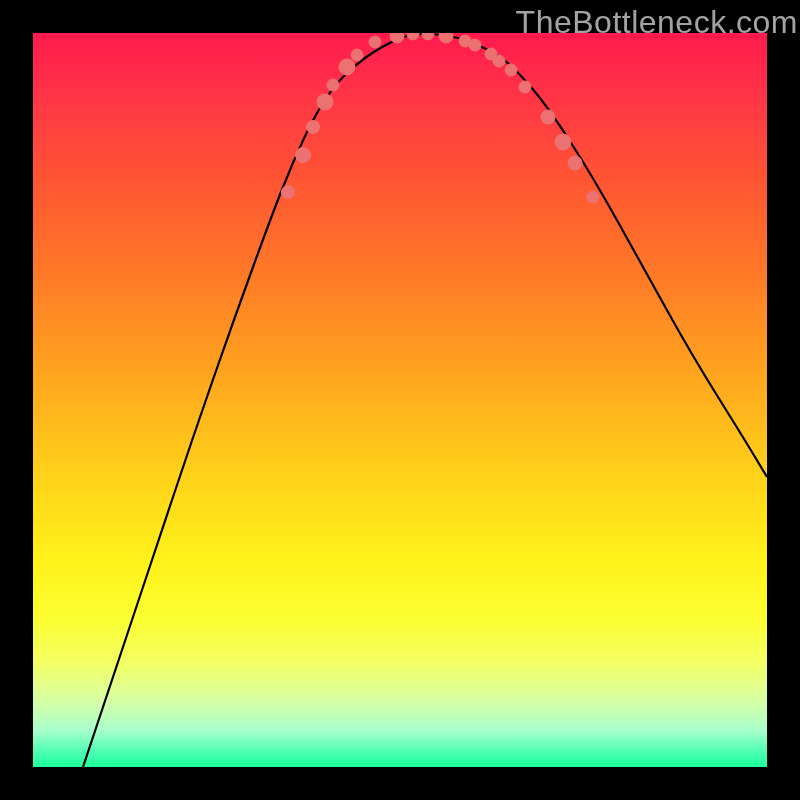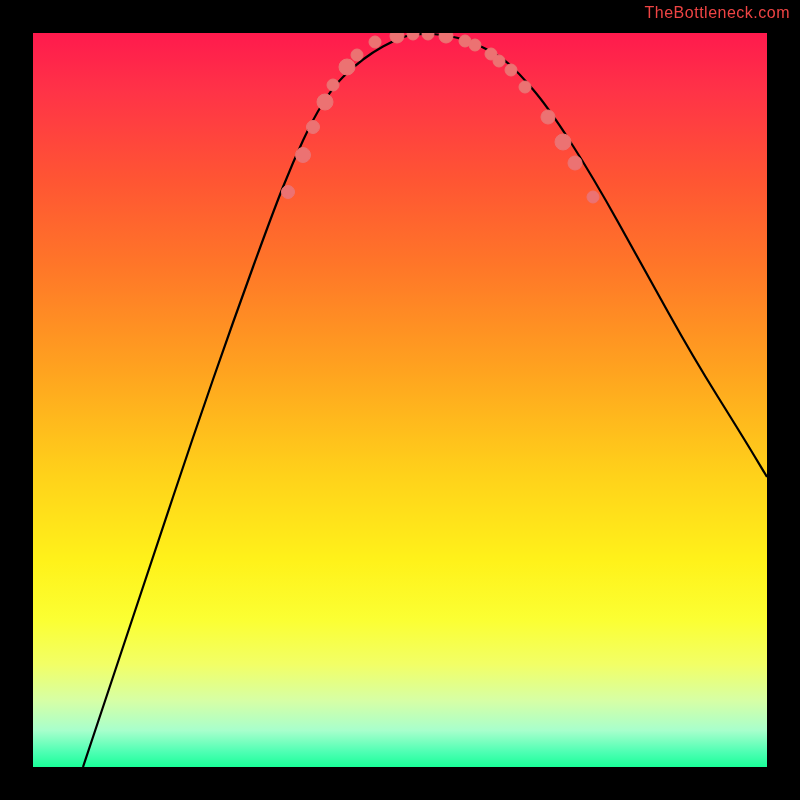--- a/index.html
+++ b/index.html
@@ -46,23 +46,23 @@
     position: absolute;
     left: 0;
     top: 0;
     width: 734px;
     height: 734px;
     display: block;
   }
   .watermark {
     position: absolute;
     top: 4px;
-    right: 10px;
-    color: #ef4444;
-    font-size: 16px;
+    right: 2px;
+    color: #a3a3a3;
+    font-size: 32px;
     font-weight: 500;
     letter-spacing: 0.5px;
     user-select: none;
   }
 </style>
 </head>
 <body>
 
 <div class="frame">
 

